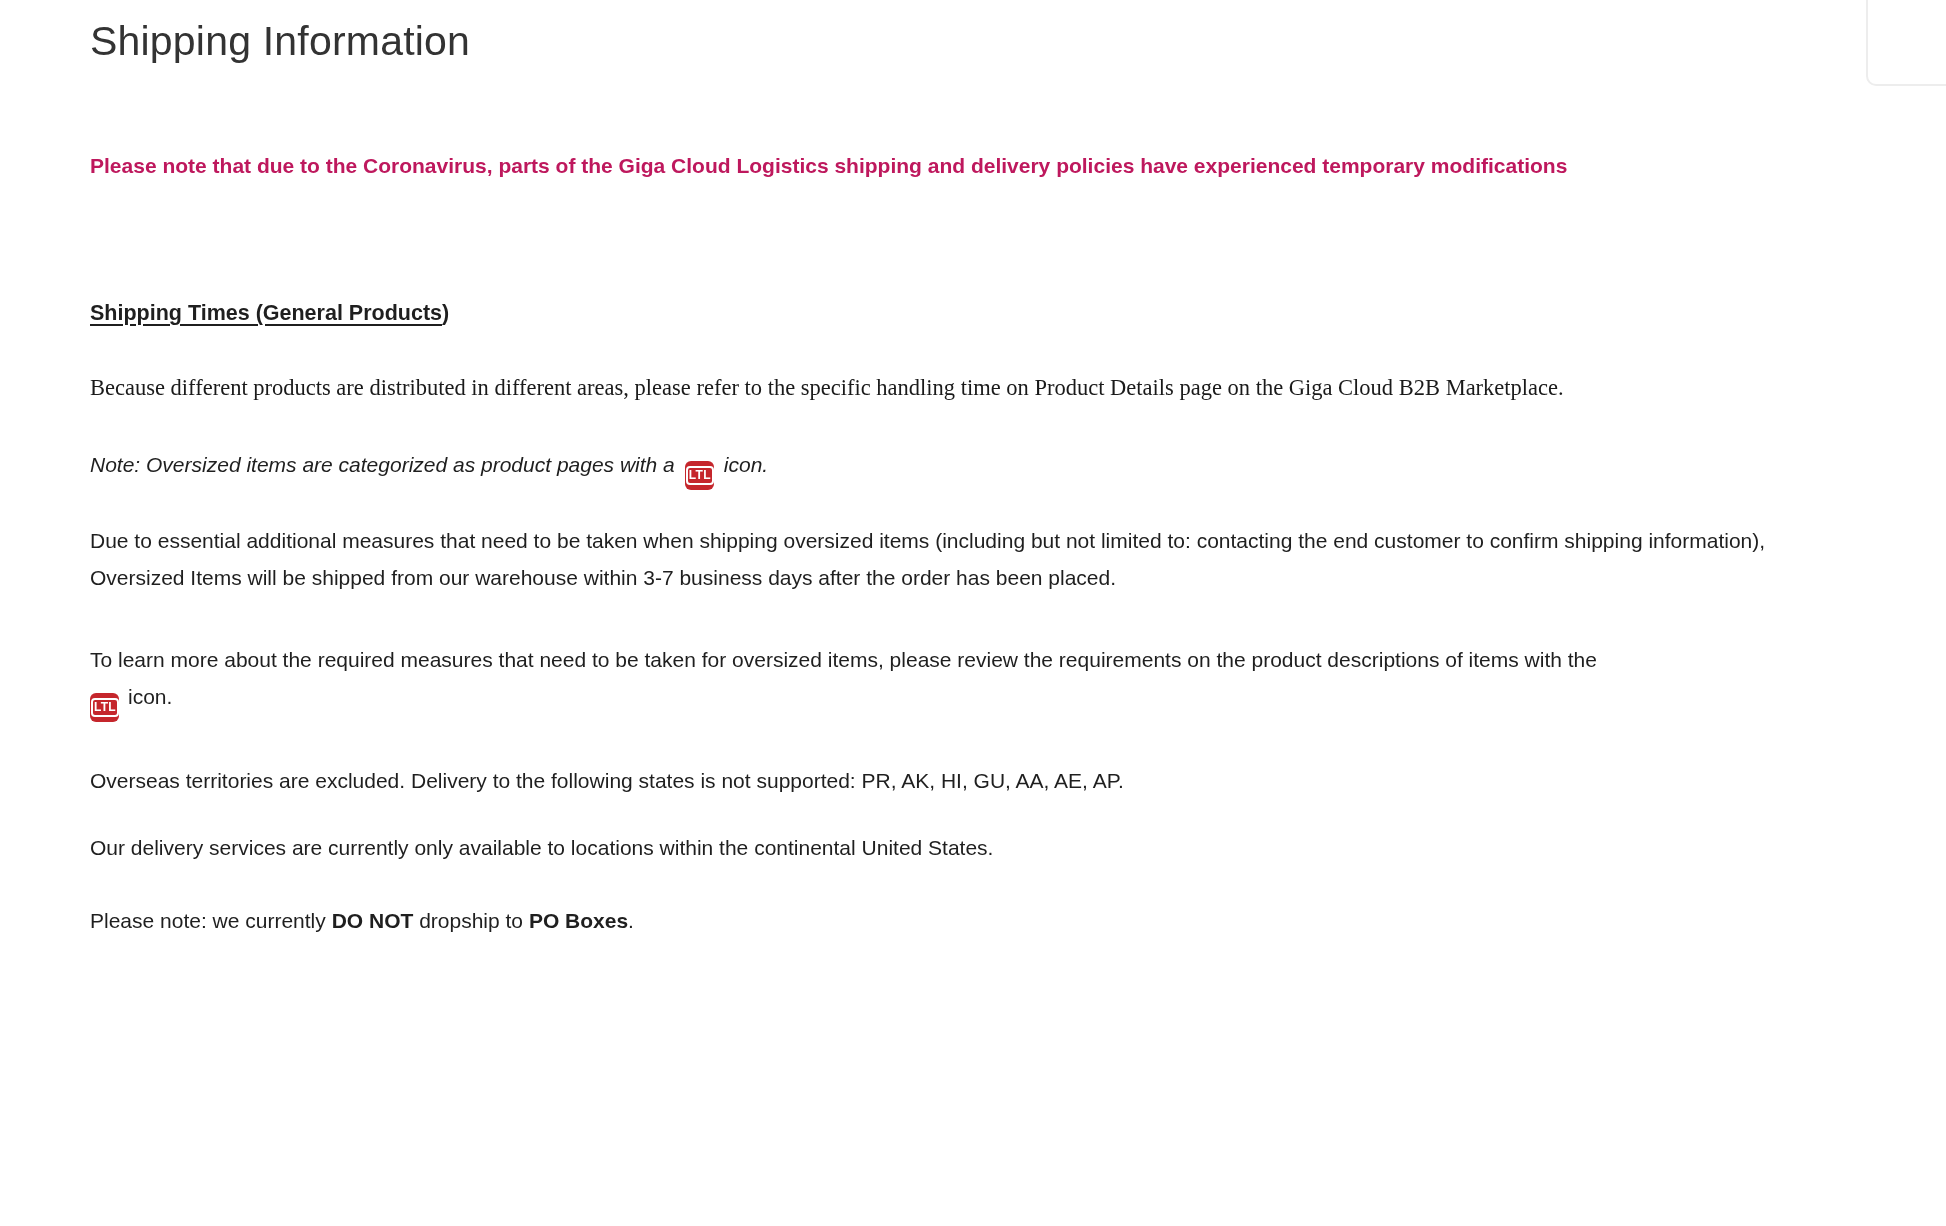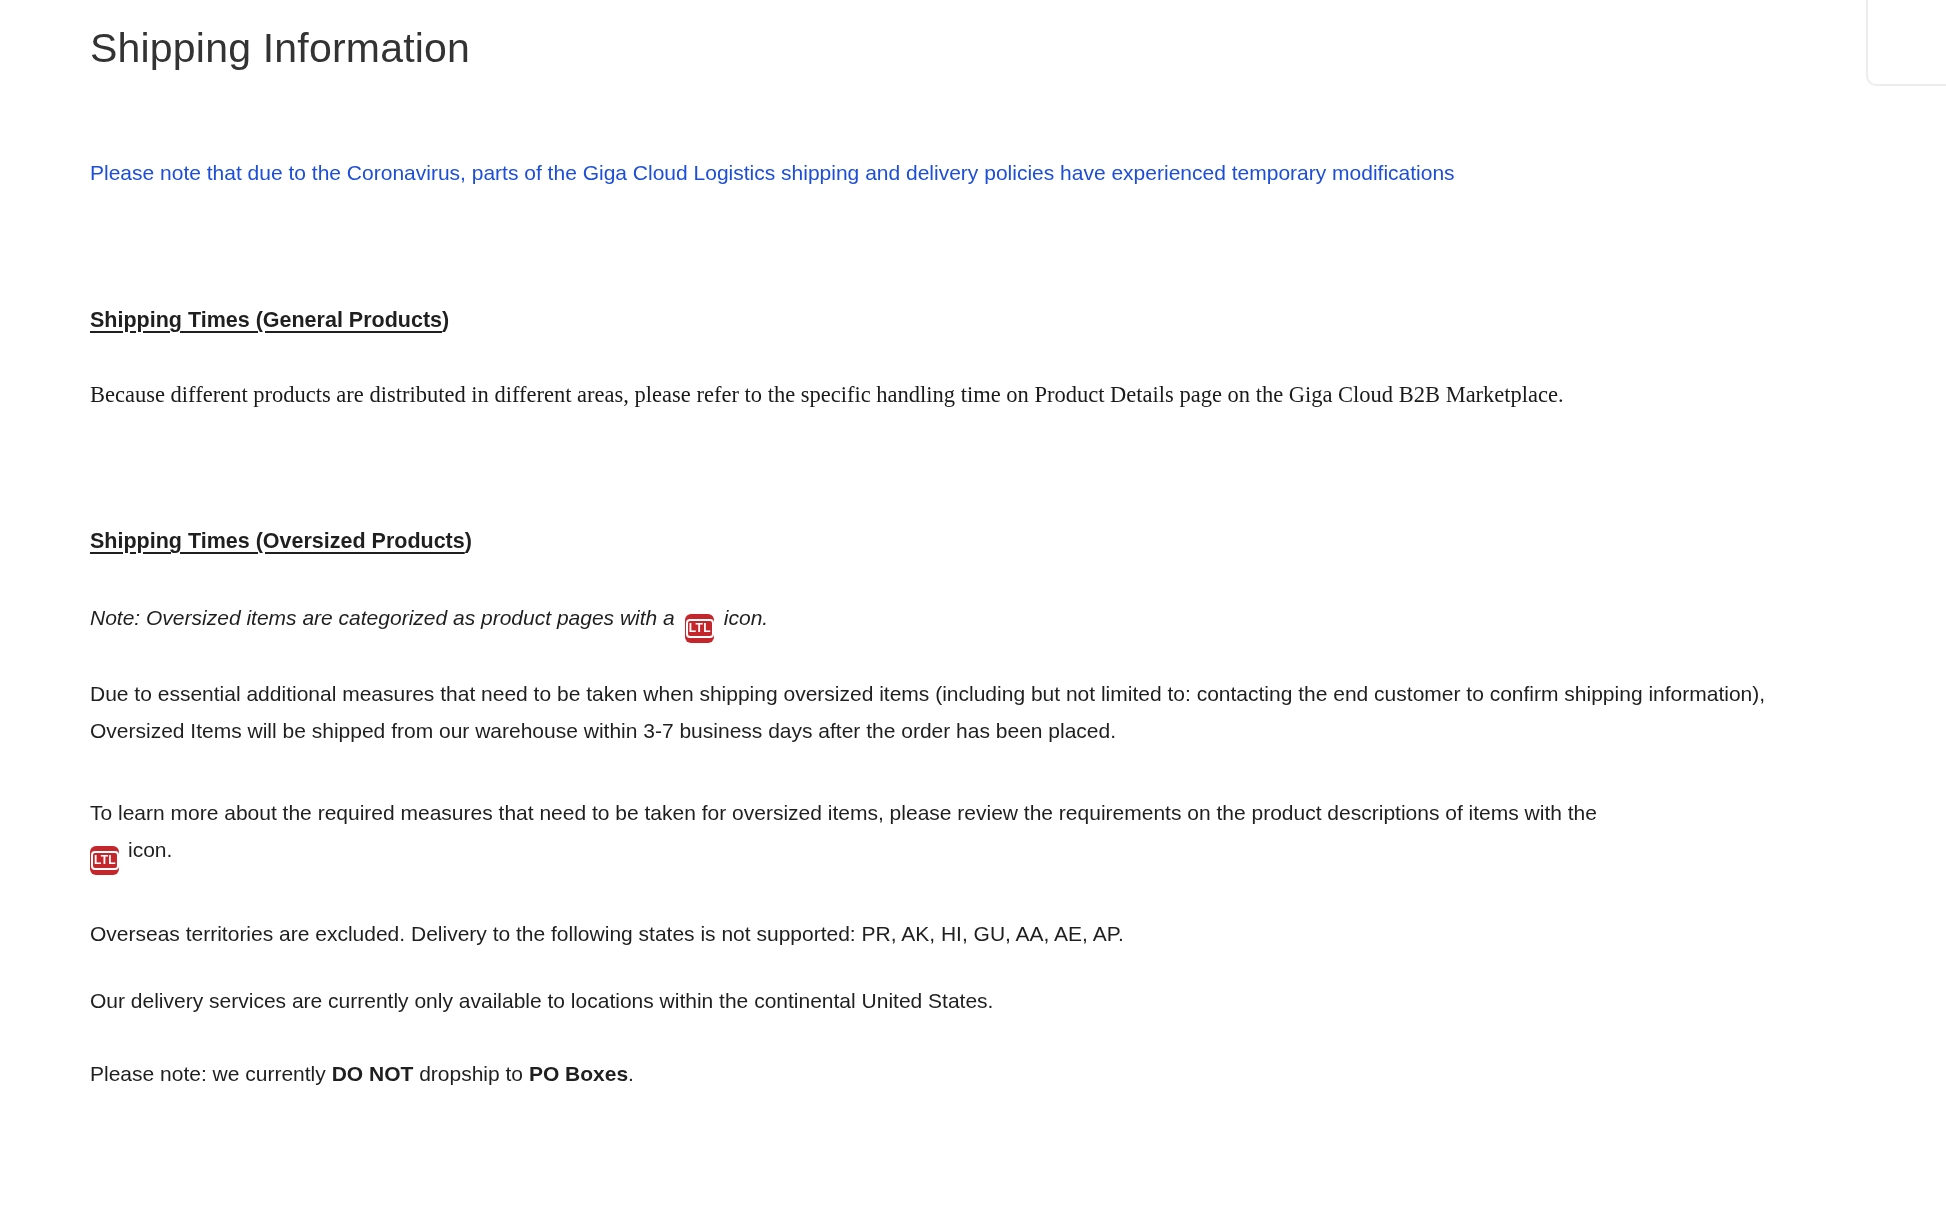--- a/index.html
+++ b/index.html
@@ -18,33 +18,33 @@
     width: 1946px;
     height: 1226px;
     background: #ffffff;
   }
   .content {
     margin-left: 90px;
     width: 1740px;
   }
   .page-title {
     margin: 0;
-    padding-top: 25px;
+    padding-top: 18px;
     font-size: 41px;
     font-weight: 400;
     line-height: 1.15;
     color: #333333;
     letter-spacing: 0.2px;
   }
   .intro {
     margin: 86px 0 8px 0;
     font-size: 21px;
-    font-weight: 400;
+    font-weight: 700;
     line-height: 1.4;
-    color: #1d4ed8;
+    color: #be185d;
   }
   .section-heading {
     margin: 0;
     font-size: 21.5px;
     font-weight: 700;
     color: #1f1f1f;
     line-height: 1.3;
   }
   .section-heading .u {
     text-decoration: underline;
@@ -133,21 +133,20 @@
   <div class="content">
 
     <h1 class="page-title">Shipping Information</h1>
 
     <p class="intro">Please note that due to the Coronavirus, parts of the Giga Cloud Logistics shipping and delivery policies have experienced temporary modifications</p>
 
     <h2 class="section-heading h-general"><span class="u">Shipping Times (General Products</span><span>)</span></h2>
 
     <p class="serif-para">Because different products are distributed in different areas, please refer to the specific handling time on Product Details page on the Giga Cloud B2B Marketplace.</p>
 
-    <h2 class="section-heading h-oversized"><span class="u">Shipping Times (Oversized Products</span><span>)</span></h2>
 
     <p class="note-italic"><span>Note: Oversized items are categorized as product pages with a</span><span class="ltl-badge badge-in-note" style="background: rgb(197, 38, 44);">
           <span class="ltl-inner">LTL</span>
         </span><span>icon.</span></p>
 
     <p class="body-para para-1">Due to essential additional measures that need to be taken when shipping oversized items (including but not limited to: contacting the end customer to confirm shipping information), Oversized Items will be shipped from our warehouse within 3-7 business days after the order has been placed.</p>
 
     <p class="body-para para-2"><span>To learn more about the required measures that need to be taken for oversized items, please review the requirements on the product descriptions of items with the</span><br><span class="ltl-badge badge-line-start" style="background: rgb(197, 38, 44);">
           <span class="ltl-inner">LTL</span>
         </span><span>icon.</span></p>

